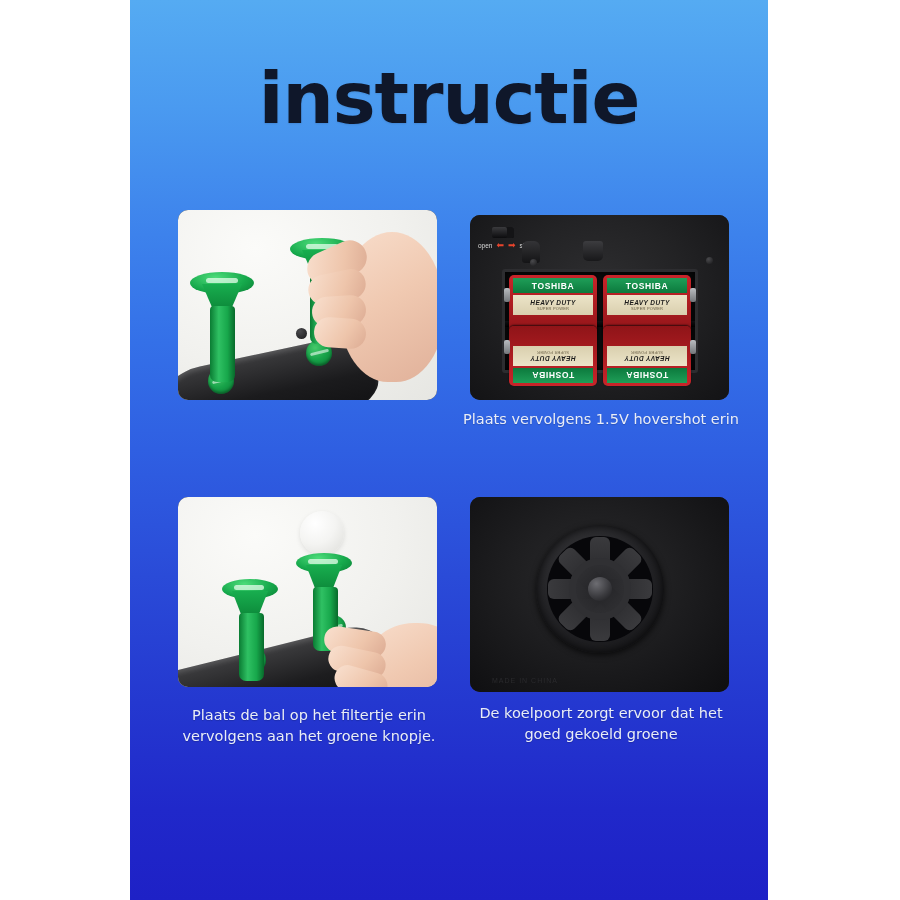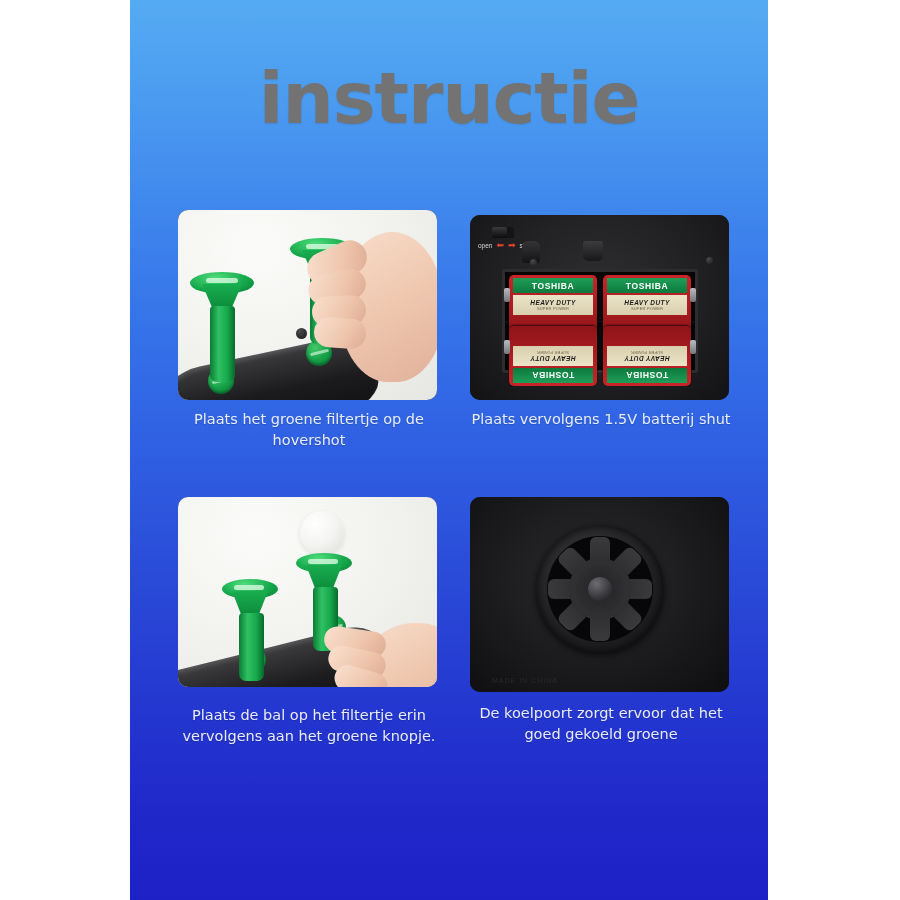--- a/index.html
+++ b/index.html
@@ -32,21 +32,21 @@
         #2028ca 90%,
         #1e21c6 100%);
   }
 
   
   .title {
     position:absolute;
     left:130px; top:62px;
     width:638px;
     text-align:center;
-    color:#737373;
+    color:#0f172a;
     font-size:72px;
     line-height:1;
     font-weight:bold;
     letter-spacing:-1px;
     font-family:"DejaVu Sans", sans-serif;
     text-shadow:0 1px 2px rgba(0,0,0,.10);
   }
 
   
   .card {
@@ -340,21 +340,20 @@
 
       <div class="hand">
         <div class="palm" style="left:162px; top:22px; width:104px; height:150px;"></div>
         <div class="finger" style="left:128px; top:36px; width:62px; height:34px; transform:rotate(-24deg);"></div>
         <div class="finger" style="left:130px; top:62px; width:58px; height:30px; transform:rotate(-12deg);"></div>
         <div class="finger" style="left:134px; top:86px; width:54px; height:30px; transform:rotate(-4deg);"></div>
         <div class="finger" style="left:136px; top:108px; width:52px; height:30px; transform:rotate(4deg);"></div>
       </div>
     </div>
   </div>
-  <div class="cap c1">Plaats het groene filtertje op de hovershot</div>
 
   <div class="card p2">
     <div class="photo">
       <div class="blkface"></div>
 
       <div class="switch"></div>
       <div class="ostext">
         <span>open</span>
         <span class="arw">⬅</span>
         <span class="arw">➡</span>
@@ -408,21 +407,21 @@
           </div>
         </div>
 
         <div class="term" style="left:-1px; top:16px;"></div>
         <div class="term" style="right:-1px; top:16px;"></div>
         <div class="term" style="left:-1px; top:68px;"></div>
         <div class="term" style="right:-1px; top:68px;"></div>
       </div>
     </div>
   </div>
-  <div class="cap c2">Plaats vervolgens  1.5V batterij shut</div>
+  <div class="cap c2">Plaats vervolgens  1.5V hovershot erin</div>
 
   <div class="card p3">
     <div class="photo">
       <div class="bgwhite"></div>
 
       <div class="ball" style="left:122px; top:14px;"></div>
 
       <div class="bar3"></div>
       <div class="knob" style="left:62px; bottom:14px;"></div>
       <div class="knob" style="left:142px; bottom:46px;"></div>

